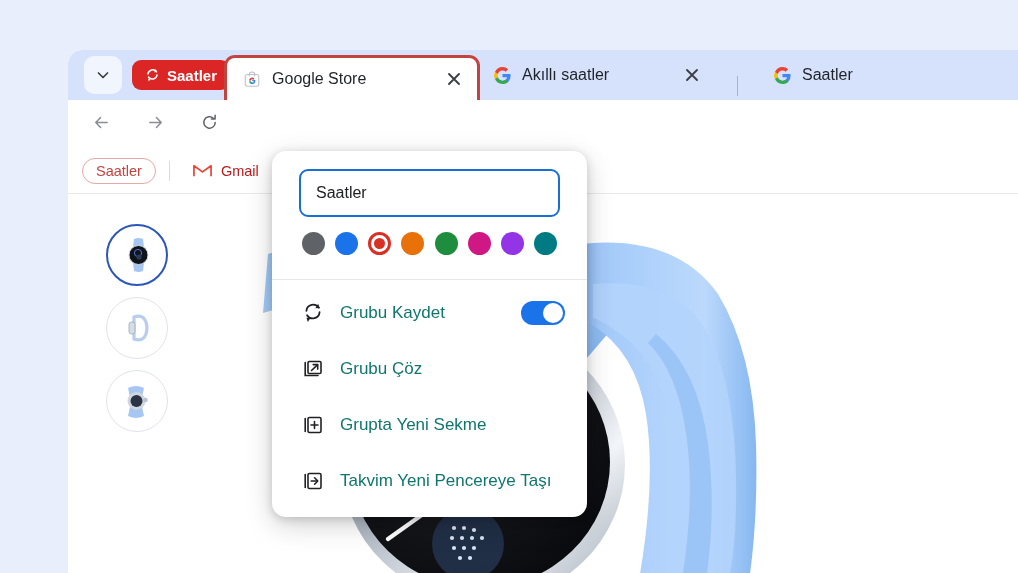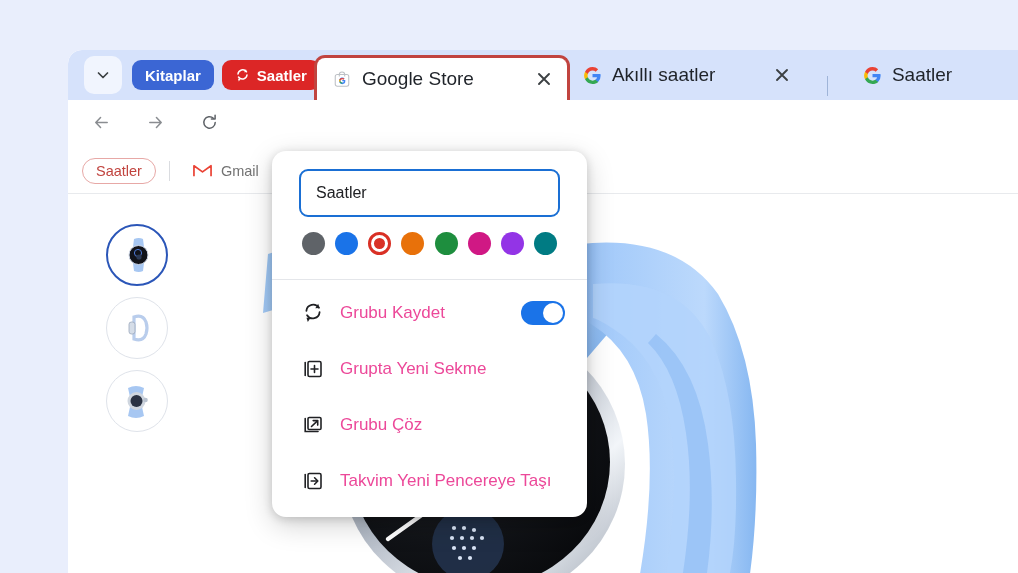--- a/index.html
+++ b/index.html
@@ -87,21 +87,21 @@
     display:flex; align-items:center; height:50px;
   }
 
   .tab {
     position: relative;
     height: 42px;
     border-radius: 11px 11px 0 0;
     display: flex;
     align-items: center;
     padding: 0 12px 0 14px;
-    font-size: 19px;
+    font-size: 16px;
     color: #1f2329;
     white-space: nowrap;
     cursor: pointer;
     flex: 0 0 auto;
   }
   .tab.active {
     background: #ffffff;
     border: 3px solid #c1443f;
     border-bottom: none;
     height: 45px;
@@ -165,21 +165,21 @@
     color: #c1443f;
     border-radius: 14px;
     font-size: 14.5px;
     padding: 4px 13px;
     cursor: pointer;
     white-space: nowrap;
   }
   .bm-sep { width: 1px; height: 20px; background: #dadce0; margin: 0 13px; flex:0 0 auto;}
   .bm-item {
     display: flex; align-items: center;
-    font-size: 14.5px; color: #737373;
+    font-size: 14.5px; color: #b91c1c;
     padding: 5px 10px;
     border-radius: 6px;
     cursor: pointer;
     white-space: nowrap;
   }
   .bm-item .bm-ico { margin-right: 9px; display:flex; align-items:center; flex:0 0 auto; }
 
   
   .content {
     position: relative;
@@ -265,21 +265,21 @@
   .panel-divider { height: 1px; background: #e4e6ea; }
 
   .menu { padding: 5px 0 8px 0; }
   .menu-item {
     display: flex;
     align-items: center;
     height: 56px;
     padding: 0 22px 0 30px;
     cursor: pointer;
     font-size: 17px;
-    color: #ec4899;
+    color: #0f766e;
   }
   .menu-item .mi-icon { width: 26px; flex: 0 0 auto; display:flex; align-items:center; }
   .menu-item .mi-label { flex: 1 1 auto; margin-left: 12px; white-space: nowrap; }
   .toggle {
     width: 44px; height: 24px;
     border-radius: 12px;
     background: #1a73e8;
     position: relative;
     flex: 0 0 auto;
     cursor: pointer;
@@ -302,23 +302,20 @@
       <div class="tabstrip-inner">
 
         <div class="chevron-btn">
           <span>
             <svg width="16" height="16" viewBox="0 0 16 16">
               <path d="M3.5 6 L8 10.5 L12.5 6" fill="none" stroke="#3c4043" stroke-width="1.7" stroke-linecap="round" stroke-linejoin="round"></path>
             </svg>
           </span>
         </div>
 
-        <div class="group-chip blue" style="background: rgb(59, 102, 212);">
-          <span class="chip-label">Kitaplar</span>
-        </div>
 
         <div class="group-wrap">
           <div class="chip-hold">
             <div class="group-chip red" style="background: rgb(220, 38, 38);">
               <span class="chip-icon">
                 <svg width="15" height="15" viewBox="0 0 18 18">
                   <path d="M13.8 4.6 A5.6 5.6 0 0 0 3.6 7.2" fill="none" stroke="#fff" stroke-width="1.8" stroke-linecap="round"></path>
                   <path d="M4.2 10.8 A5.6 5.6 0 0 0 14.4 8.4" fill="none" stroke="#fff" stroke-width="1.8" stroke-linecap="round"></path>
                   <path d="M13.2 1.6 L14.2 4.9 L10.9 5.2 Z" fill="#fff"></path>
                   <path d="M4.6 16.2 L3.6 12.9 L6.9 12.6 Z" fill="#fff"></path>
@@ -594,38 +591,38 @@
           </span>
           <span class="mi-label">Grubu Kaydet</span>
           <span class="toggle" style="background: rgb(26, 115, 232);">
             <span class="knob"></span>
           </span>
         </div>
 
         <div class="menu-item">
           <span class="mi-icon">
             <svg width="22" height="22" viewBox="0 0 22 22">
-              <path d="M3.2 4.5 V17.5" stroke="#202124" stroke-width="1.6" stroke-linecap="round"></path>
-              <rect x="6" y="3.5" width="13" height="15" rx="1.4" fill="none" stroke="#202124" stroke-width="1.6"></rect>
-              <path d="M12.5 7.5 V14.5 M9 11 H16" stroke="#202124" stroke-width="1.6" stroke-linecap="round"></path>
-            </svg>
-          </span>
-          <span class="mi-label">Grupta Yeni Sekme</span>
-        </div>
-
-        <div class="menu-item">
-          <span class="mi-icon">
-            <svg width="22" height="22" viewBox="0 0 22 22">
               <path d="M3.2 4.5 V17.5 H16" stroke="#202124" stroke-width="1.6" stroke-linecap="round" fill="none"></path>
               <rect x="6" y="3.5" width="13" height="12" rx="1.3" fill="none" stroke="#202124" stroke-width="1.6"></rect>
               <path d="M9.5 12.5 L15.4 6.8" stroke="#202124" stroke-width="1.6" stroke-linecap="round"></path>
               <path d="M11.2 6.6 H15.7 V11.1" stroke="#202124" stroke-width="1.6" stroke-linecap="round" stroke-linejoin="round" fill="none"></path>
             </svg>
           </span>
           <span class="mi-label">Grubu Çöz</span>
+        </div>
+
+        <div class="menu-item">
+          <span class="mi-icon">
+            <svg width="22" height="22" viewBox="0 0 22 22">
+              <path d="M3.2 4.5 V17.5" stroke="#202124" stroke-width="1.6" stroke-linecap="round"></path>
+              <rect x="6" y="3.5" width="13" height="15" rx="1.4" fill="none" stroke="#202124" stroke-width="1.6"></rect>
+              <path d="M12.5 7.5 V14.5 M9 11 H16" stroke="#202124" stroke-width="1.6" stroke-linecap="round"></path>
+            </svg>
+          </span>
+          <span class="mi-label">Grupta Yeni Sekme</span>
         </div>
 
 
         <div class="menu-item">
           <span class="mi-icon">
             <svg width="22" height="22" viewBox="0 0 22 22">
               <path d="M3.2 4.5 V17.5" stroke="#202124" stroke-width="1.6" stroke-linecap="round"></path>
               <rect x="6" y="3.5" width="13" height="15" rx="1.4" fill="none" stroke="#202124" stroke-width="1.6"></rect>
               <path d="M9.2 11 H15.2" stroke="#202124" stroke-width="1.6" stroke-linecap="round"></path>
               <path d="M12.6 7.8 L15.8 11 L12.6 14.2" stroke="#202124" stroke-width="1.6" stroke-linecap="round" stroke-linejoin="round" fill="none"></path>

